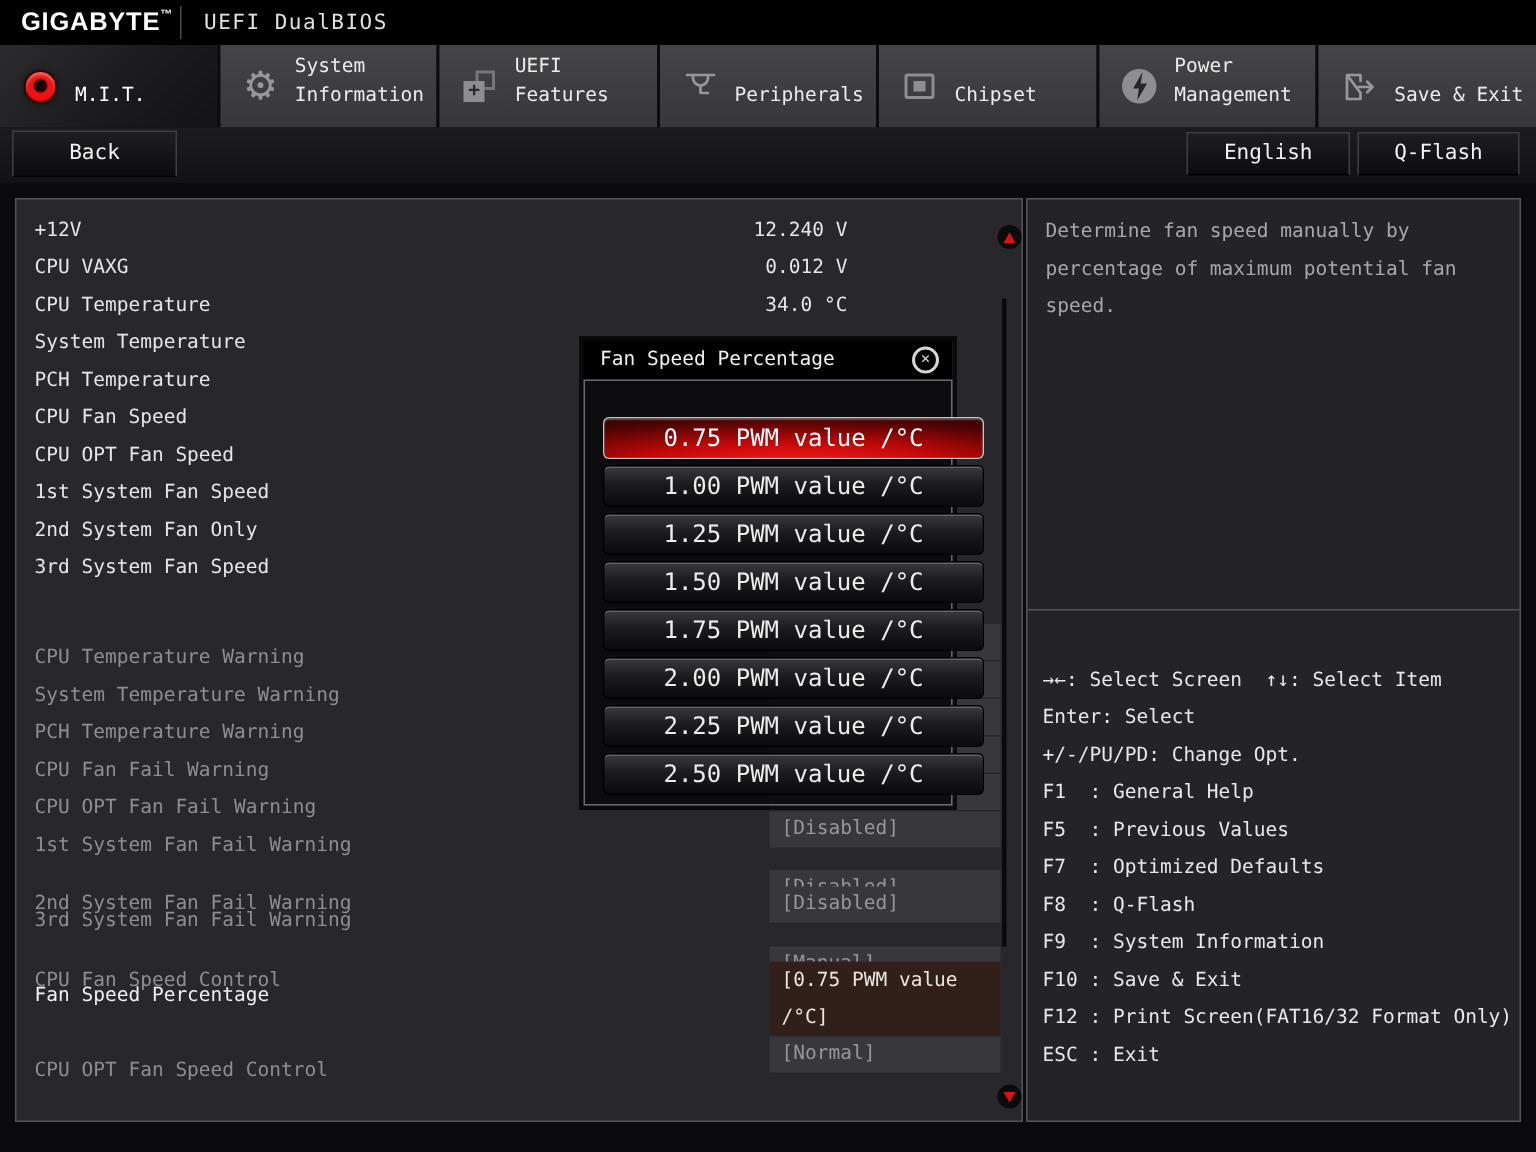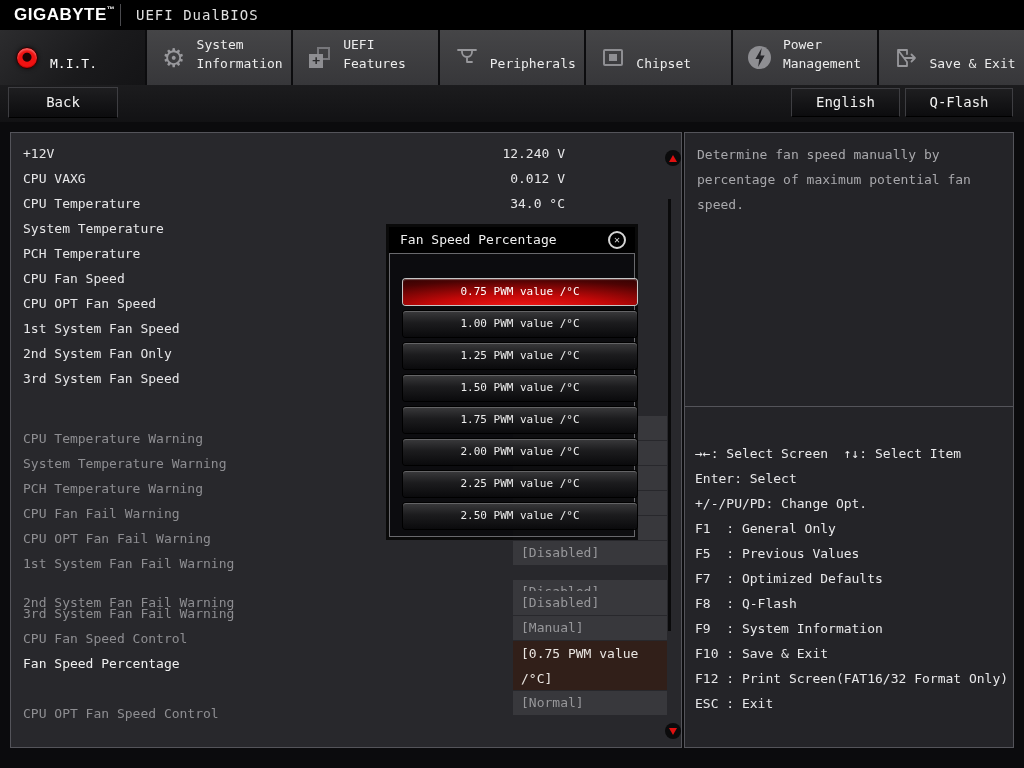--- a/index.html
+++ b/index.html
@@ -91,22 +91,22 @@
   .popup { position:absolute; left:389px; top:227px; width:246px; height:310px; z-index:20;
            box-shadow:0 0 0 3px rgba(5,5,5,0.85); }
   .popup-header { position:absolute; left:0; top:0; width:100%; height:26px; background:#000;
                   color:#f0f0f0; font-size:13px; line-height:26px; }
   .popup-title { position:absolute; left:11px; }
   .popup-close { position:absolute; right:9px; top:4px; width:18px; height:18px; border-radius:50%;
                  border:2px solid #d6d6d6; color:#d6d6d6; font-size:10px; font-weight:bold;
                  display:flex; align-items:center; justify-content:center; cursor:default; }
   .popup-body { position:absolute; left:0; top:26px; width:100%; bottom:0;
                 background:rgba(11,11,13,0.93); border:1px solid #69696d; }
-  .opt { position:absolute; left:13px; width:234px; height:26px; line-height:26px; text-align:center;
-         color:#ededed; font-size:11px; border-radius:3px; white-space:nowrap;
+  .opt { position:absolute; left:13px; width:252px; height:26px; line-height:26px; text-align:center;
+         color:#ededed; font-size:16px; border-radius:3px; white-space:nowrap;
          background:linear-gradient(180deg,#3a3a3c 0%,#1c1c1e 45%,#0a0a0c 100%);
          box-shadow:0 0 0 1px #000, inset 0 1px 0 rgba(255,255,255,0.22); cursor:default; }
   .opt.selected { background:radial-gradient(120% 170% at 50% 120%, #ff1c1c 0%, #c20808 35%, #4d0303 68%, #120101 100%);
                   box-shadow:0 0 0 1px #c6c6c6, inset 0 1px 1px rgba(255,255,255,0.3); color:#fff; }
 </style>
 </head>
 <body>
 
 <div class="topbar">
   <span class="brand"><span>GIGABYTE</span><sup>™</sup></span>
@@ -263,21 +263,21 @@
       <span class="pcell">[Disabled]</span>
     </div>
   <div class="prow" style="top:447px">
       <span class="plabel">2nd System Fan Fail Warning</span>
       <span class="pcell">[Disabled]</span>
     </div>
   <div class="prow" style="top:458px">
       <span class="plabel">3rd System Fan Fail Warning</span>
       <span class="pcell">[Disabled]</span>
     </div>
-  <div class="prow" style="top:483px">
+  <div class="prow" style="top:498px">
       <span class="plabel">CPU Fan Speed Control</span>
       <span class="pcell">[Manual]</span>
     </div>
   <div class="prow" style="top:508px">
     <span class="plabel white">Fan Speed Percentage</span>
     <span class="pcell selected">
         <span>[0.75 PWM value</span>
         <span>/°C]</span>
       </span>
   </div>
@@ -294,21 +294,21 @@
       <span class="tri-down"></span>
     </div>
 </div>
 
 <div class="right-panel">
   <div class="help-text">Determine fan speed manually by percentage of maximum potential fan speed.</div>
   <div class="shortcuts">
     <div class="shortcut-line">→←: Select Screen  ↑↓: Select Item</div>
     <div class="shortcut-line">Enter: Select</div>
     <div class="shortcut-line">+/-/PU/PD: Change Opt.</div>
-    <div class="shortcut-line">F1  : General Only</div>
+    <div class="shortcut-line">F1  : General Help</div>
     <div class="shortcut-line">F5  : Previous Values</div>
     <div class="shortcut-line">F7  : Optimized Defaults</div>
     <div class="shortcut-line">F8  : Q-Flash</div>
     <div class="shortcut-line">F9  : System Information</div>
     <div class="shortcut-line">F10 : Save &amp; Exit</div>
     <div class="shortcut-line">F12 : Print Screen(FAT16/32 Format Only)</div>
     <div class="shortcut-line">ESC : Exit</div>
   </div>
 </div>
 

